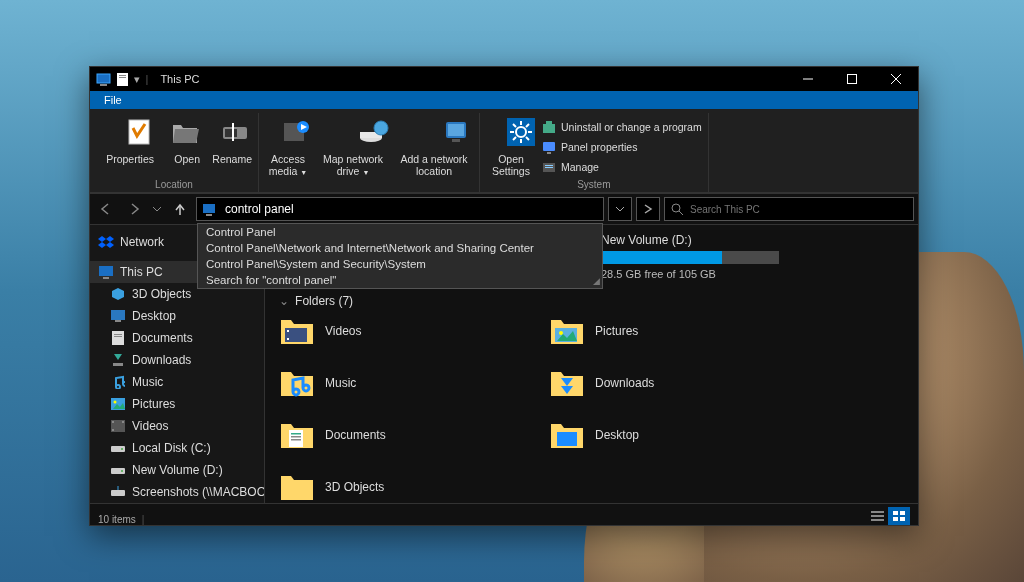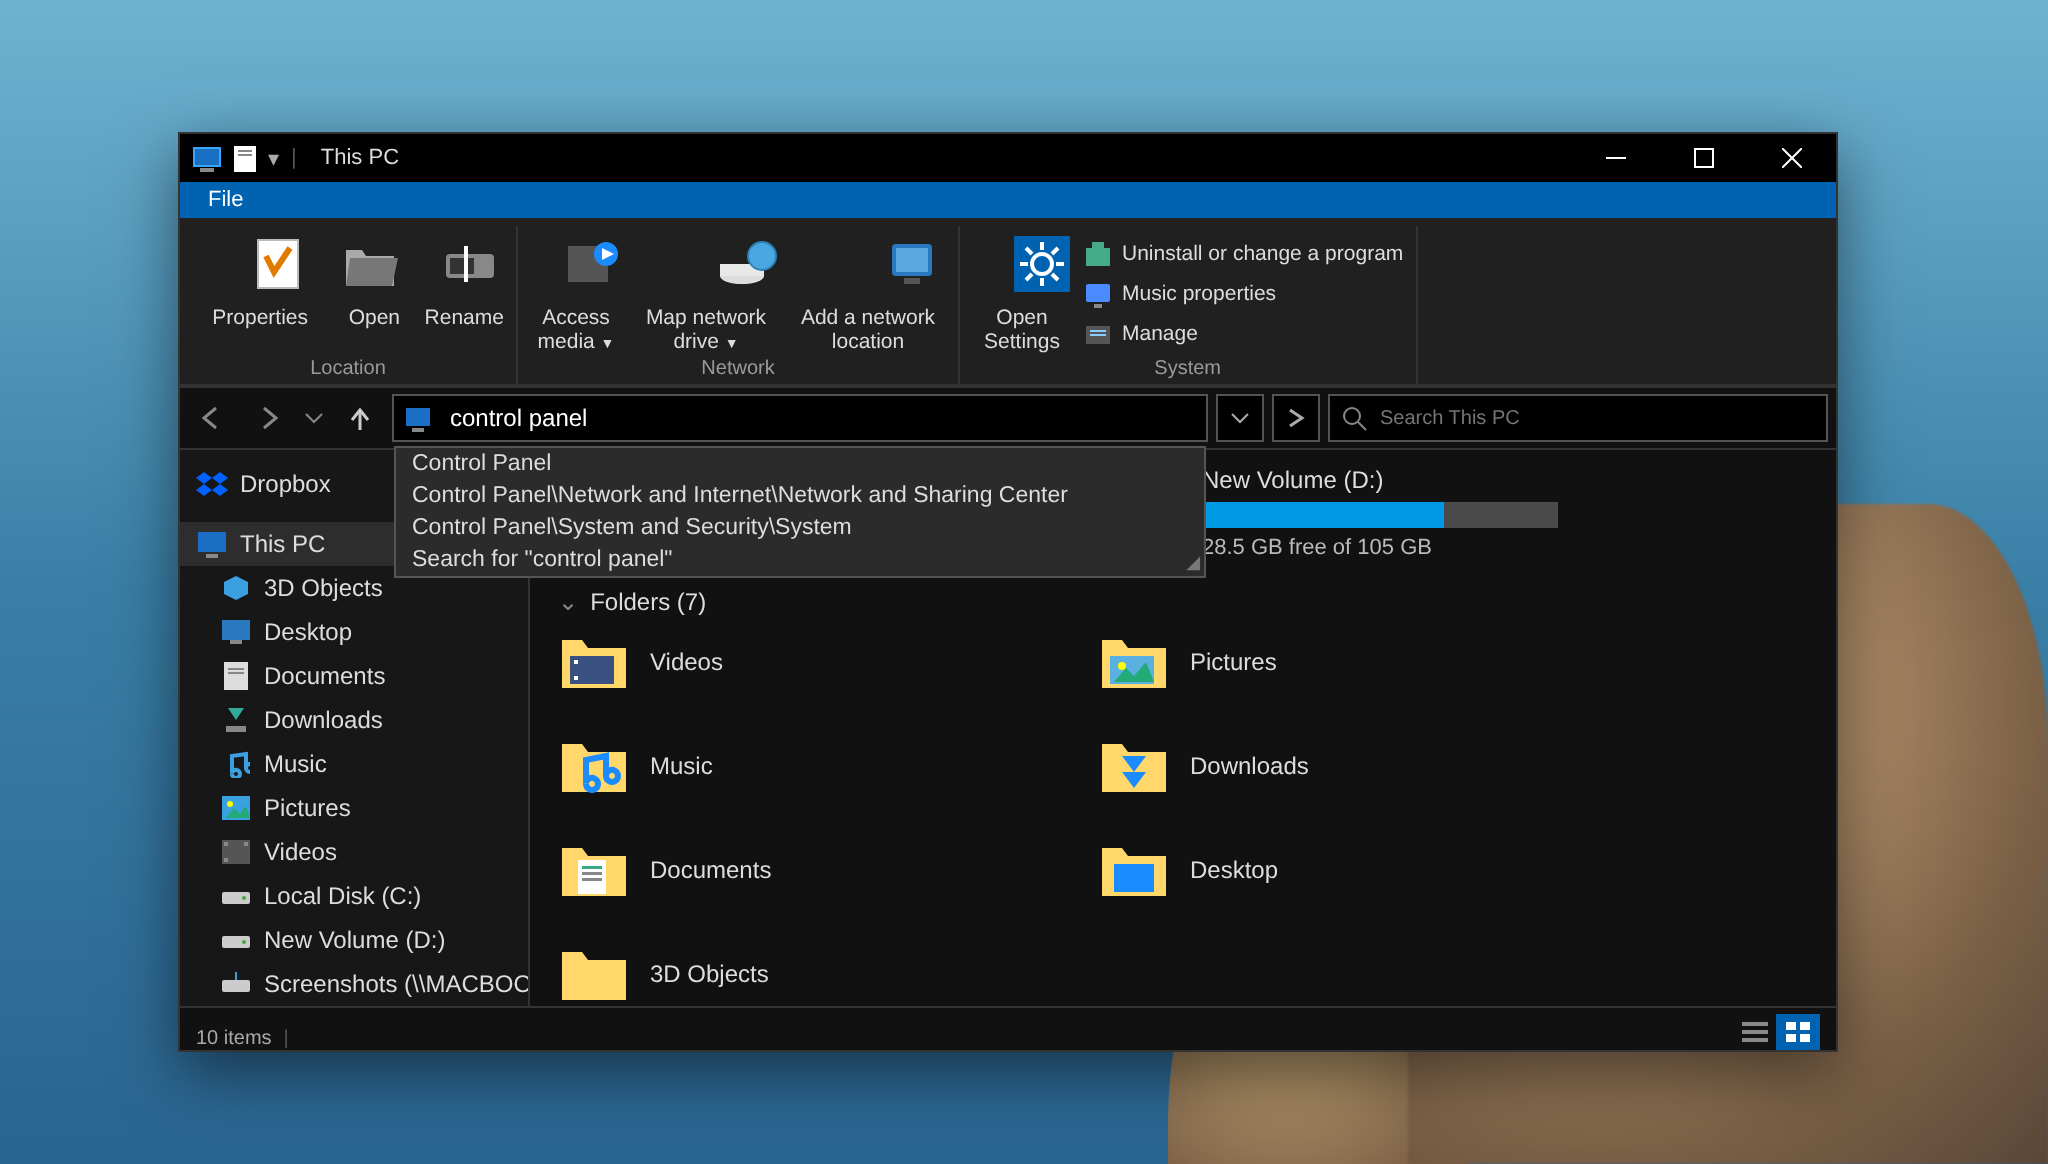--- a/index.html
+++ b/index.html
@@ -228,21 +228,20 @@
           <span class="ic">
               <svg width="28" height="24">
                 <rect x="2" y="2" width="20" height="16" fill="#2a78c0" rx="2"></rect>
                 <rect x="8" y="19" width="8" height="3" fill="#555"></rect>
                 <rect x="4" y="4" width="16" height="12" fill="#5aa6e0"></rect>
               </svg>
             </span>
           <span>Add a network location</span>
         </div>
       </div>
-      <div class="glabel">Network</div>
     </div>
 
     <div class="group">
       <div class="row">
         <div class="bigbtn" style="width:50px">
           <span class="ic">
               <svg width="28" height="28">
                 <rect x="0" y="0" width="28" height="28" fill="#0063b1"></rect>
                 <circle cx="14" cy="14" r="5" fill="none" stroke="#fff" stroke-width="2"></circle>
                 <g stroke="#fff" stroke-width="2">
@@ -269,21 +268,21 @@
               </span>
               <span>Uninstall or change a program</span>
             </div>
           <div class="smallbtn">
               <span class="ic">
                 <svg width="14" height="14">
                   <rect x="1" y="2" width="12" height="9" fill="#4a8cff" rx="1"></rect>
                   <rect x="5" y="12" width="4" height="2" fill="#888"></rect>
                 </svg>
               </span>
-              <span>Music properties</span>
+              <span>Panel properties</span>
             </div>
           <div class="smallbtn">
               <span class="ic">
                 <svg width="14" height="14">
                   <rect x="1" y="3" width="12" height="9" fill="#555"></rect>
                   <rect x="3" y="5" width="8" height="1" fill="#8cf"></rect>
                   <rect x="3" y="7" width="8" height="1" fill="#8cf"></rect>
                 </svg>
               </span>
               <span>Manage</span>
@@ -361,21 +360,21 @@
     <div class="sidebar">
       <div class="sitem-side root">
         <span class="ic">
             <svg width="16" height="14">
               <polygon points="4,1 8,4 4,7 0,4" fill="#0061ff"></polygon>
               <polygon points="12,1 16,4 12,7 8,4" fill="#0061ff"></polygon>
               <polygon points="4,7 8,10 4,13 0,10" fill="#0061ff"></polygon>
               <polygon points="12,7 16,10 12,13 8,10" fill="#0061ff"></polygon>
             </svg>
           </span>
-        <span>Dropbox</span>
+        <span>Network</span>
       </div>
       <div class="gap"></div>
       <div class="sitem-side root sel">
         <span class="ic">
             <svg width="16" height="14">
               <rect x="1" y="1" width="14" height="10" fill="#1a6fc4"></rect>
               <rect x="5" y="12" width="6" height="2" fill="#888"></rect>
             </svg>
           </span>
         <span>This PC</span>

